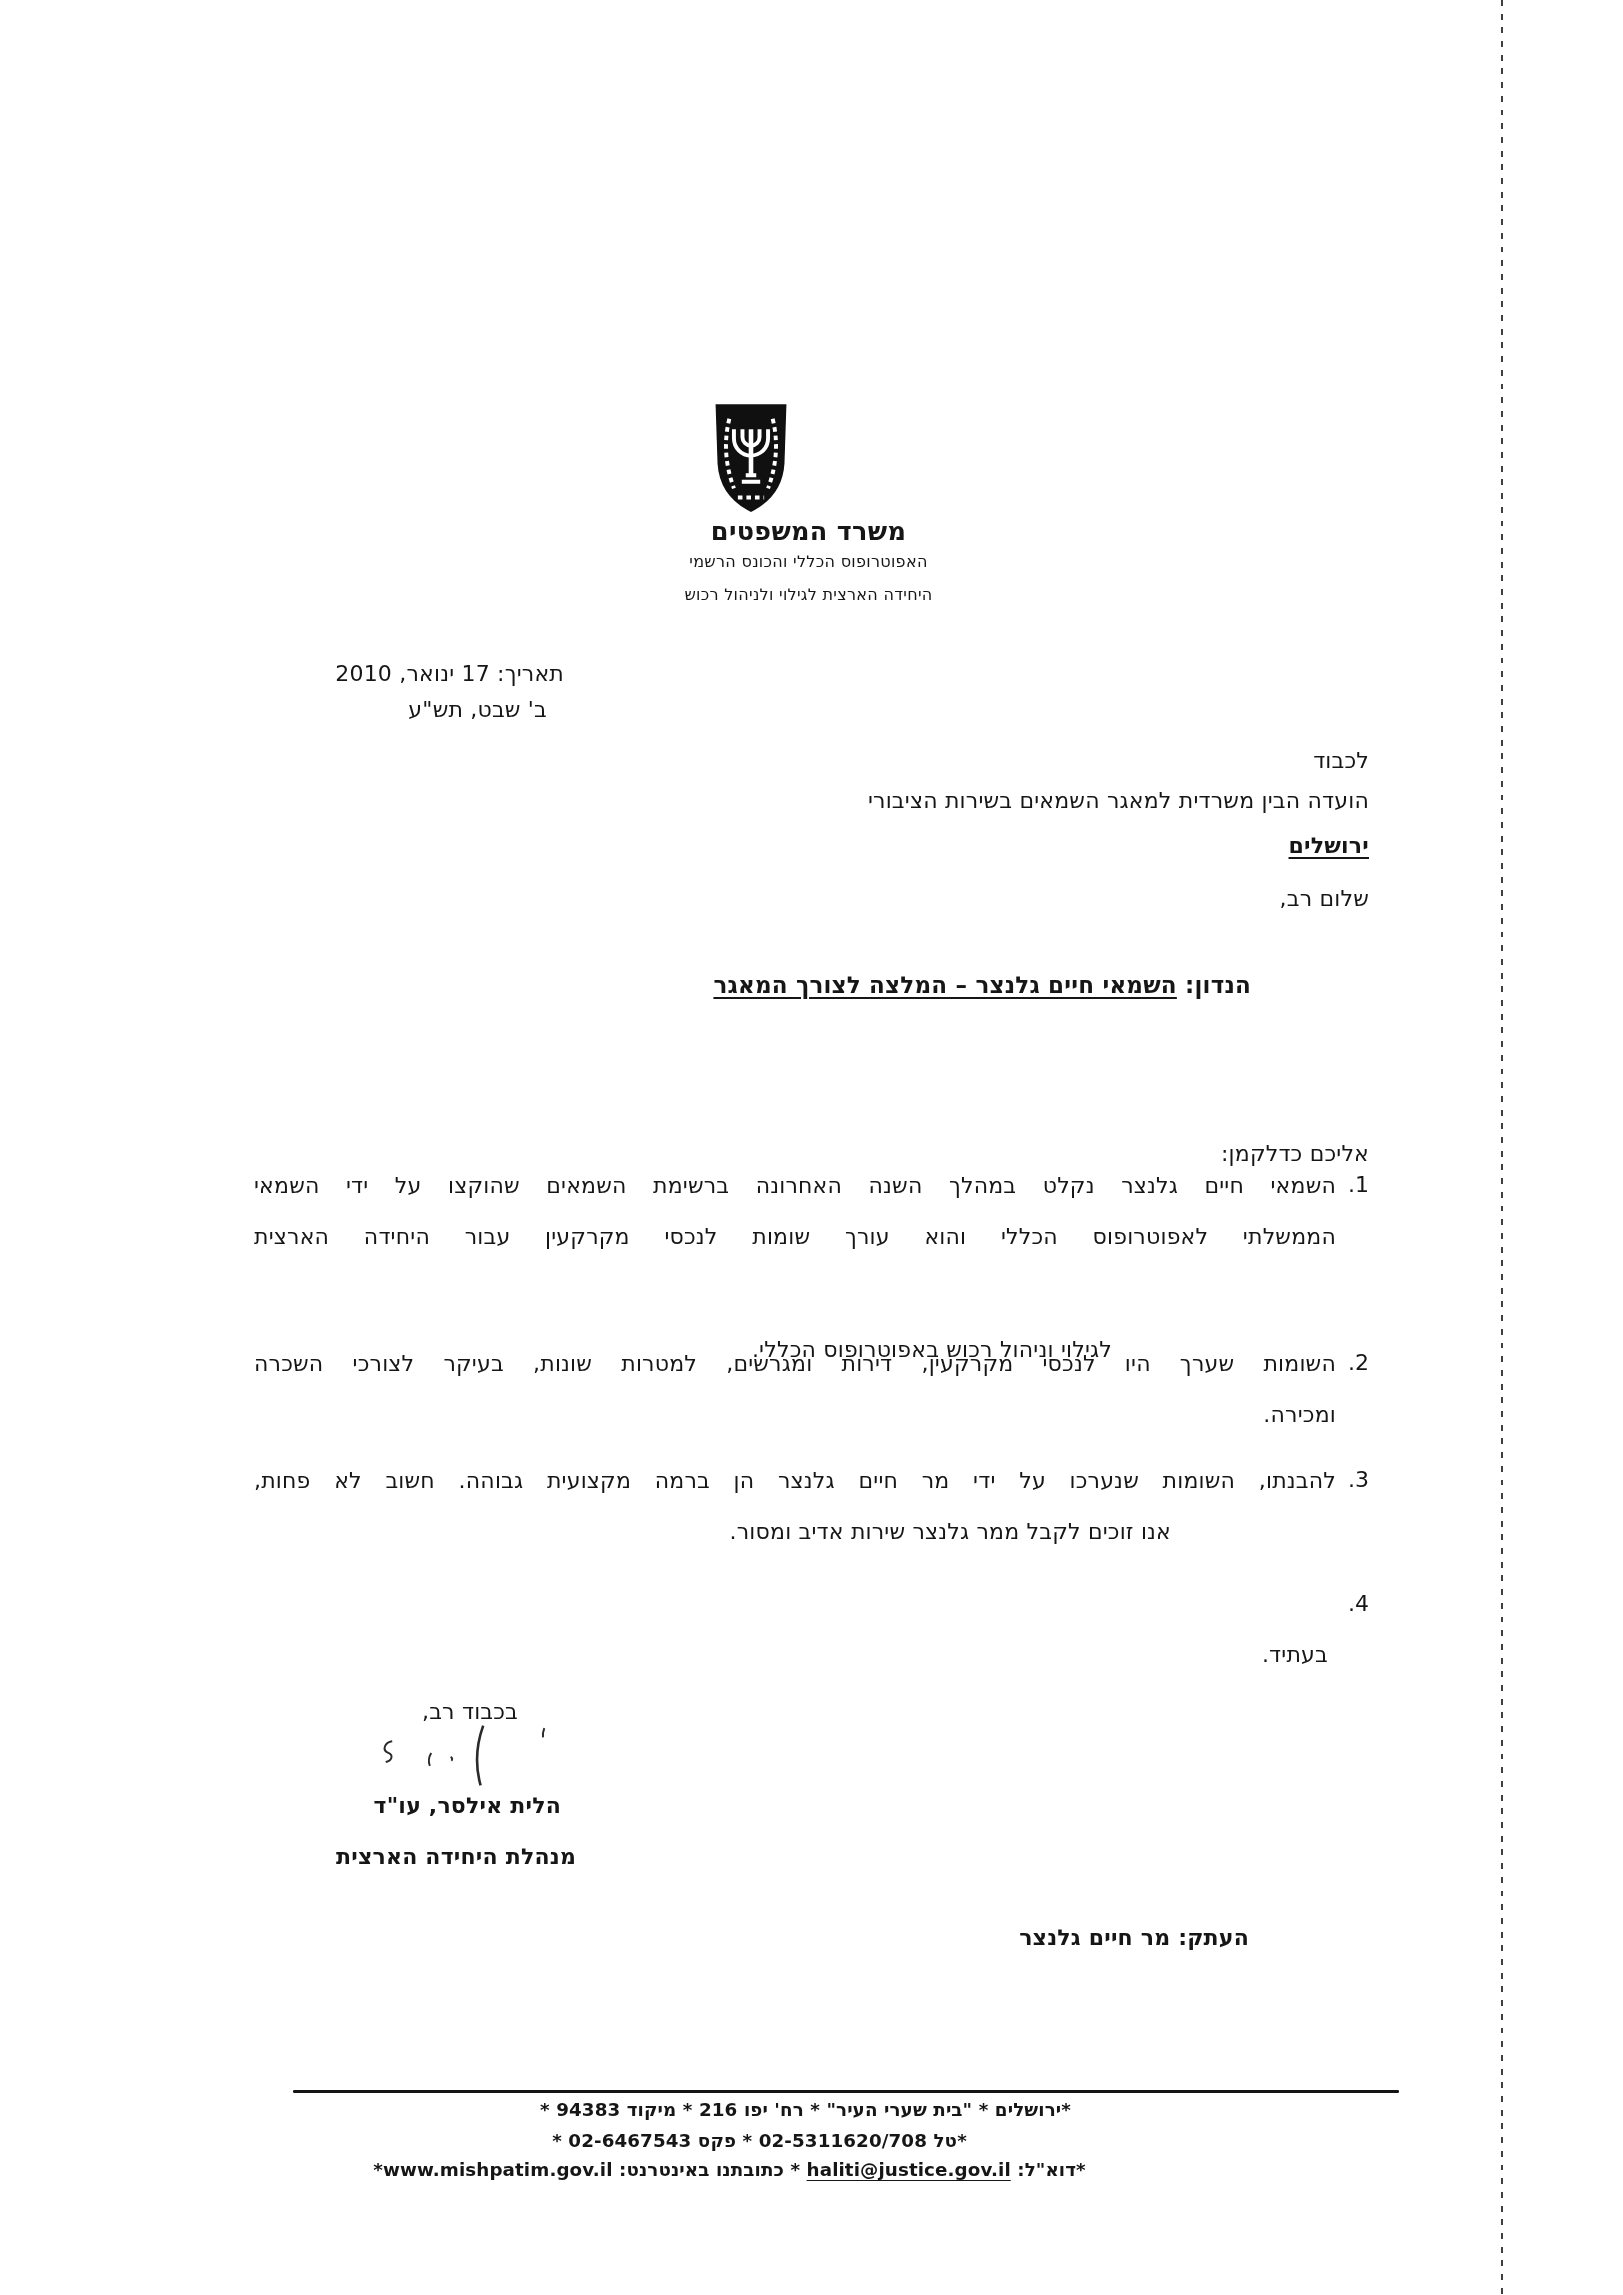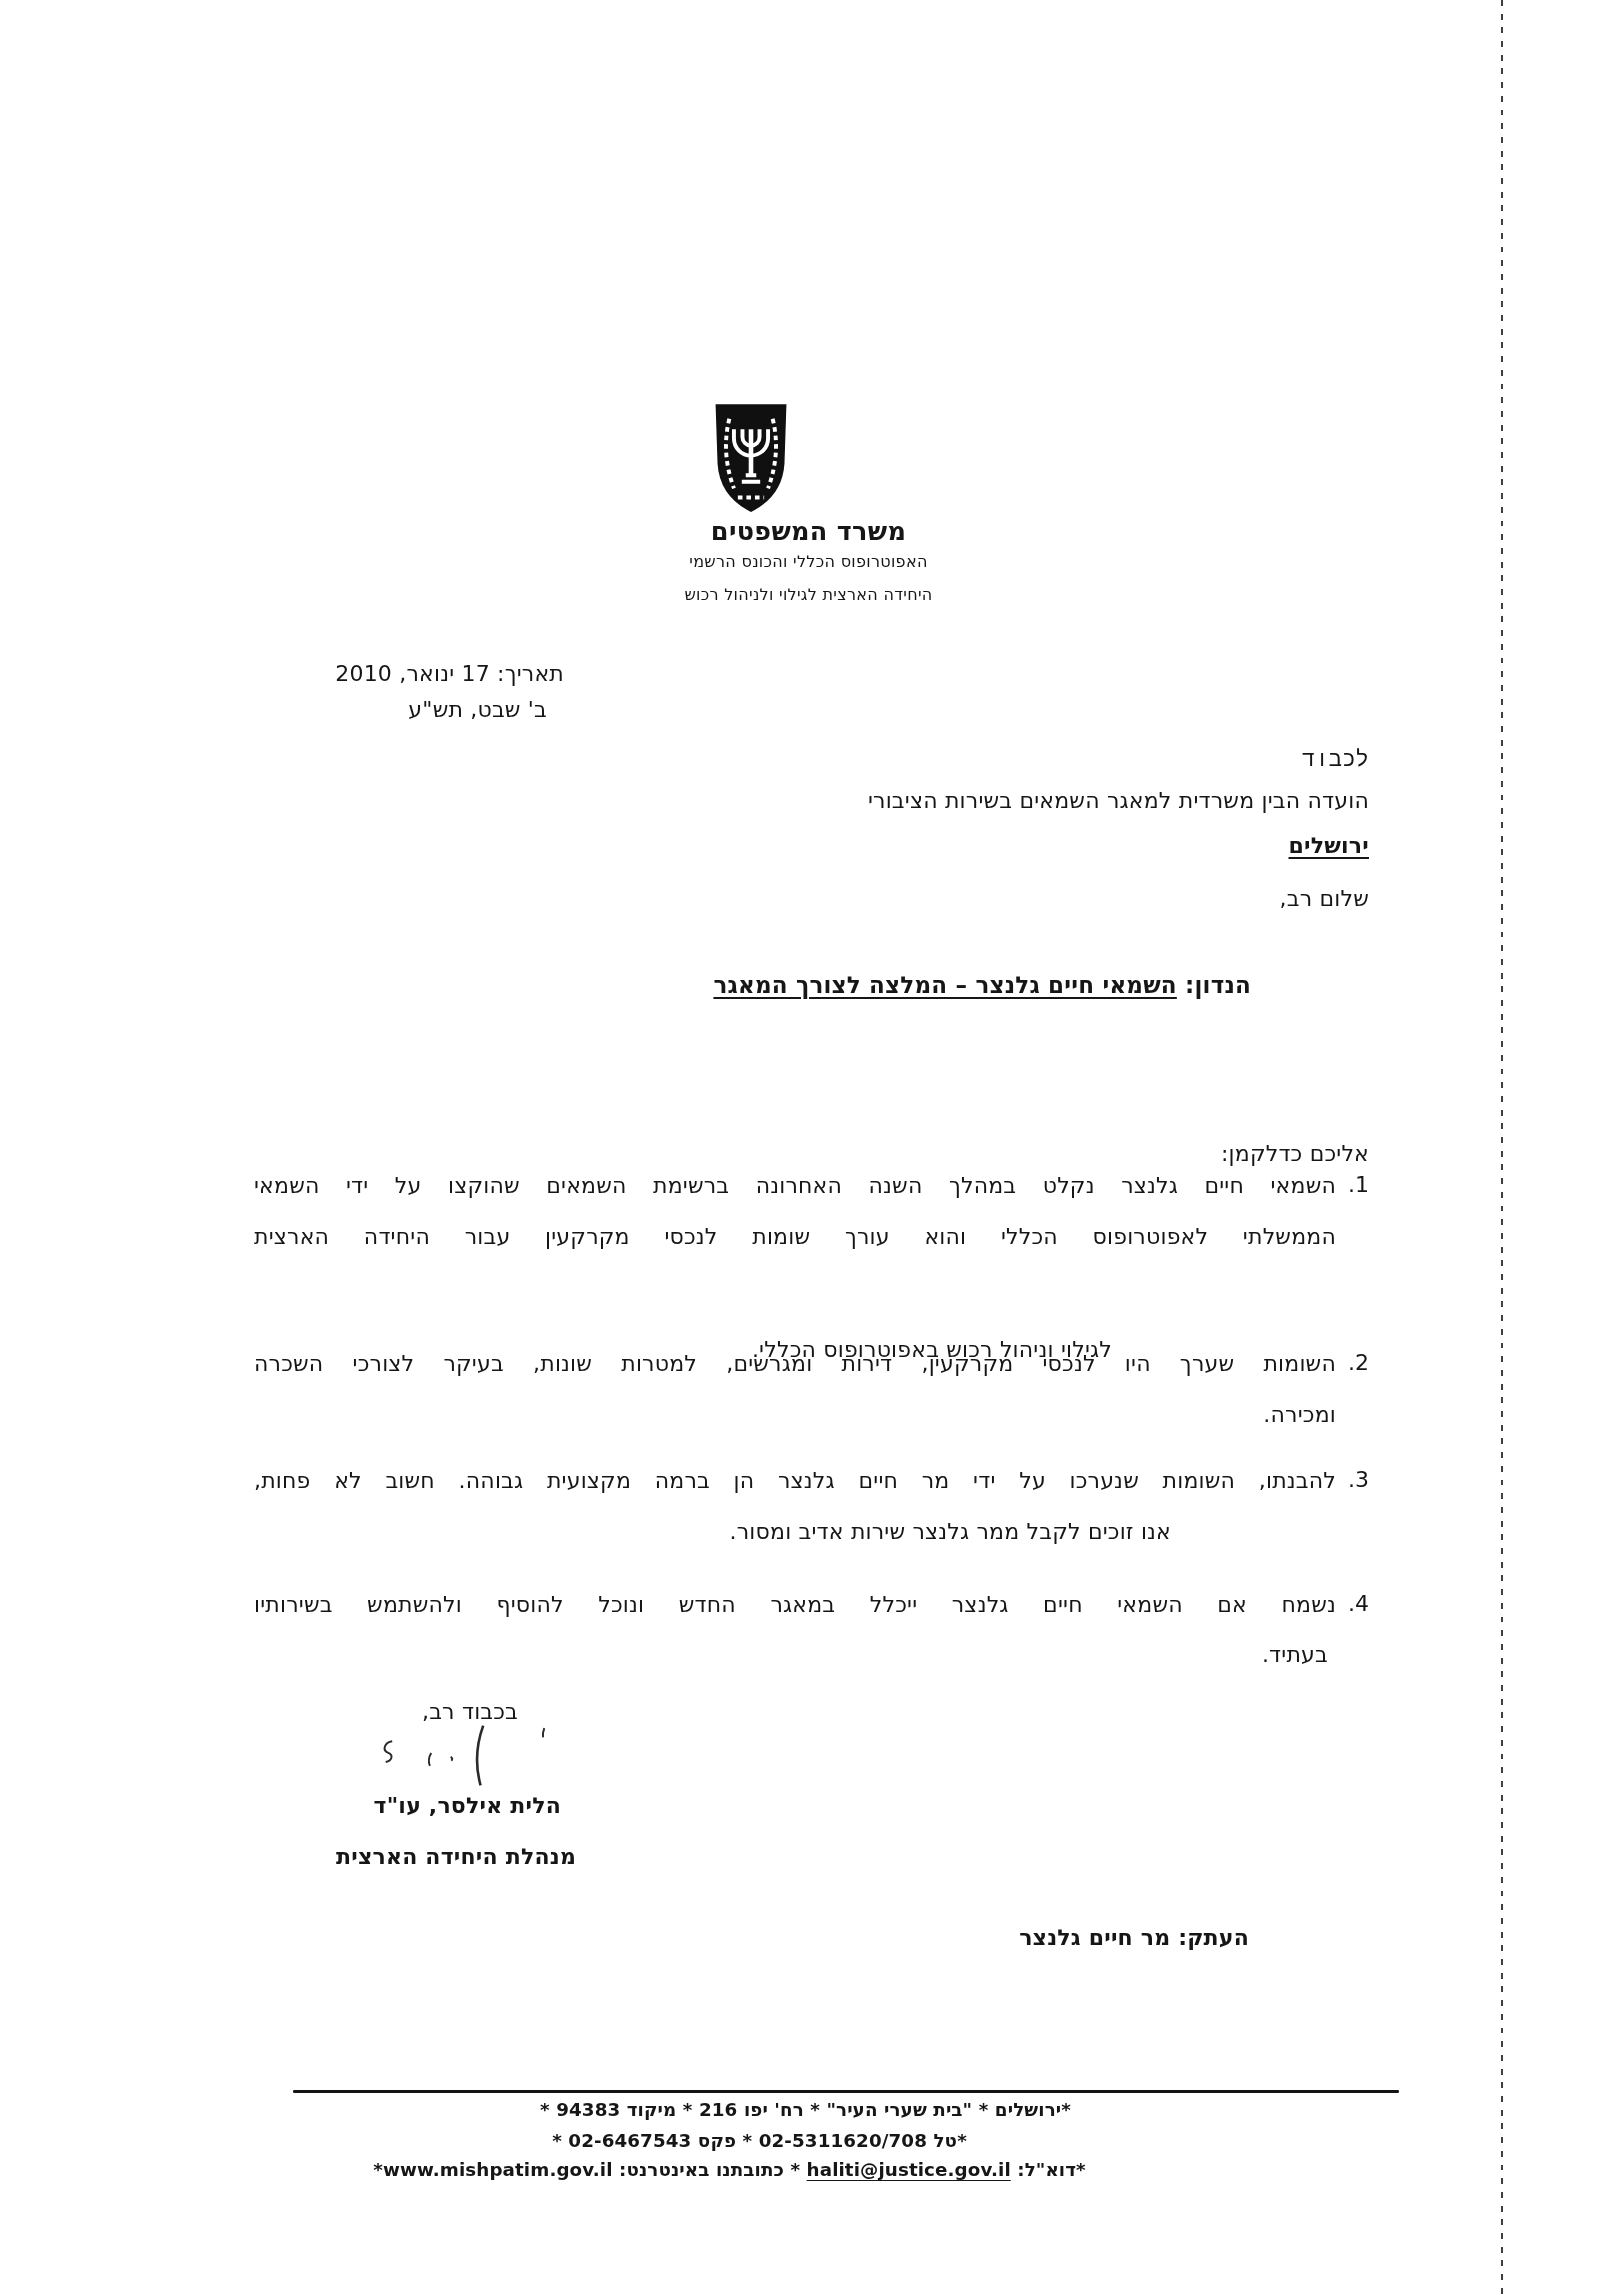--- a/index.html
+++ b/index.html
@@ -57,21 +57,21 @@
     </svg>
   </div>
 
   <div class="abs hdr hdr-main rtl" style="left:622px;top:516px;width:373px;">משרד המשפטים</div>
   <div class="abs hdr rtl" style="left:563px;top:552px;width:491px;">האפוטרופוס הכללי והכונס הרשמי</div>
   <div class="abs hdr rtl" style="left:563px;top:585px;width:491px;">היחידה הארצית לגילוי ולניהול רכוש</div>
 
   <div class="abs body-txt rtl" style="right:1059px;top:660px;">תאריך: 17 ינואר, 2010</div>
   <div class="abs body-txt rtl" style="right:1076px;top:696px;">ב' שבט, תש"ע</div>
 
-  <div class="abs body-txt rtl" style="right:254px;top:747px;font-family:Liberation Mono, monospace;">לכבוד</div>
+  <div class="abs body-txt rtl" style="right:254px;top:747px;">לכבוד</div>
   <div class="abs body-txt rtl" style="right:254px;top:787px;">הועדה הבין משרדית למאגר השמאים בשירות הציבורי</div>
   <div class="abs body-txt rtl bold und" style="right:254px;top:832px;">ירושלים</div>
   <div class="abs body-txt rtl" style="right:254px;top:885px;">שלום רב,</div>
 
   <div class="abs body-txt rtl bold" style="right:372px;top:971px;font-size:23px;">
     <span>הנדון: </span><span class="und">השמאי חיים גלנצר – המלצה לצורך המאגר</span>
   </div>
 
   <div class="abs body-txt rtl" style="right:254px;top:1104px;margin-top:36px;">אליכם כדלקמן:</div>
 
@@ -82,21 +82,20 @@
 
   <div class="abs num rtl" style="right:254px;top:1350px;">2.</div>
   <div class="abs body-txt rtl just" style="left:254px;right:287px;top:1350px;">השומות שערך היו לנכסי מקרקעין, דירות ומגרשים, למטרות שונות, בעיקר לצורכי השכרה</div>
   <div class="abs body-txt rtl" style="right:287px;top:1401px;">ומכירה.</div>
 
   <div class="abs num rtl" style="right:254px;top:1467px;">3.</div>
   <div class="abs body-txt rtl just" style="left:254px;right:287px;top:1467px;">להבנתו, השומות שנערכו על ידי מר חיים גלנצר הן ברמה מקצועית גבוהה. חשוב לא פחות,</div>
   <div class="abs body-txt rtl" style="right:452px;top:1518px;">אנו זוכים לקבל ממר גלנצר שירות אדיב ומסור.</div>
 
   <div class="abs num rtl" style="right:254px;top:1591px;">4.</div>
-  <div class="abs body-txt rtl just" style="left:254px;right:287px;top:1591px;">נשמח אם השמאי חיים גלנצר ייכלל במאגר החדש ונוכל להוסיף ולהשתמש בשירותיו</div>
   <div class="abs body-txt rtl" style="right:295px;top:1641px;">בעתיד.</div>
 
   <div class="abs body-txt rtl" style="right:1105px;top:1698px;">בכבוד רב,</div>
 
   <div class="abs" style="left:367px;top:1723px;width:196px;height:65px;">
     <svg width="196" height="65" viewBox="0 0 300 100" xmlns="http://www.w3.org/2000/svg">
       <path d="M272 8 q-3 8 -2 14" stroke="#2a2a2a" stroke-width="3" fill="none"></path>
       <path d="M178 4 C168 32 165 64 174 96" stroke="#2a2a2a" stroke-width="4" fill="none"></path>
       <path d="M128 52 q4 3 1 6" stroke="#2a2a2a" stroke-width="3" fill="none"></path>
       <path d="M98 46 q-6 10 -2 20" stroke="#2a2a2a" stroke-width="3" fill="none"></path>

